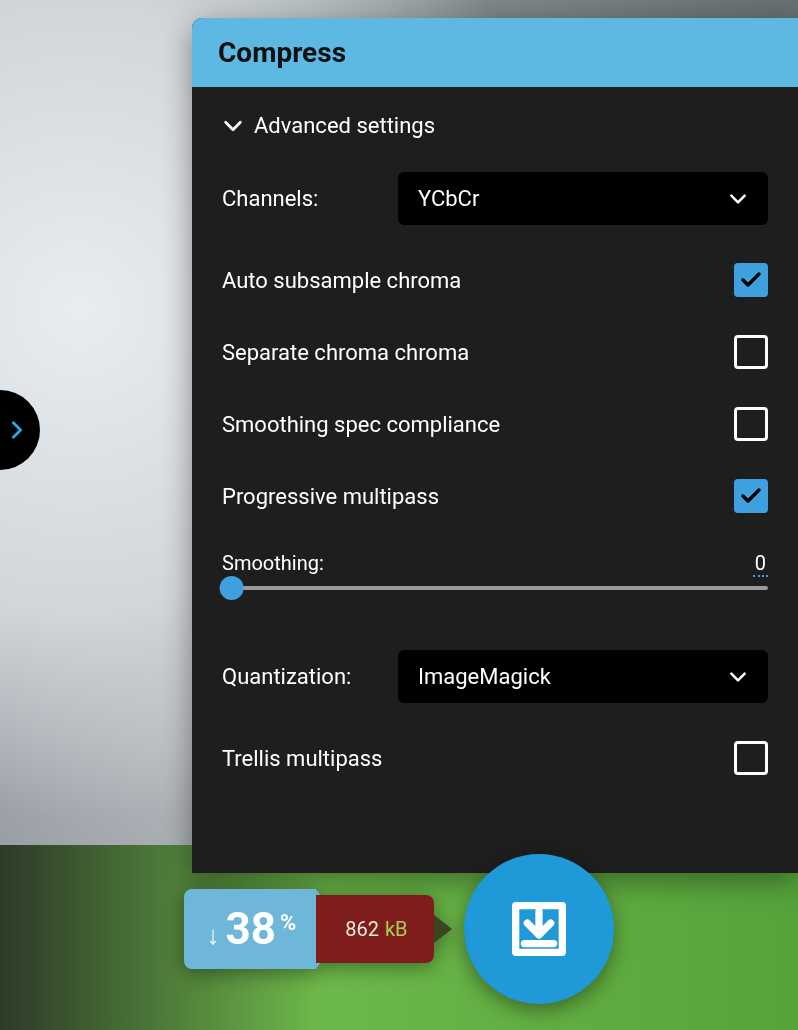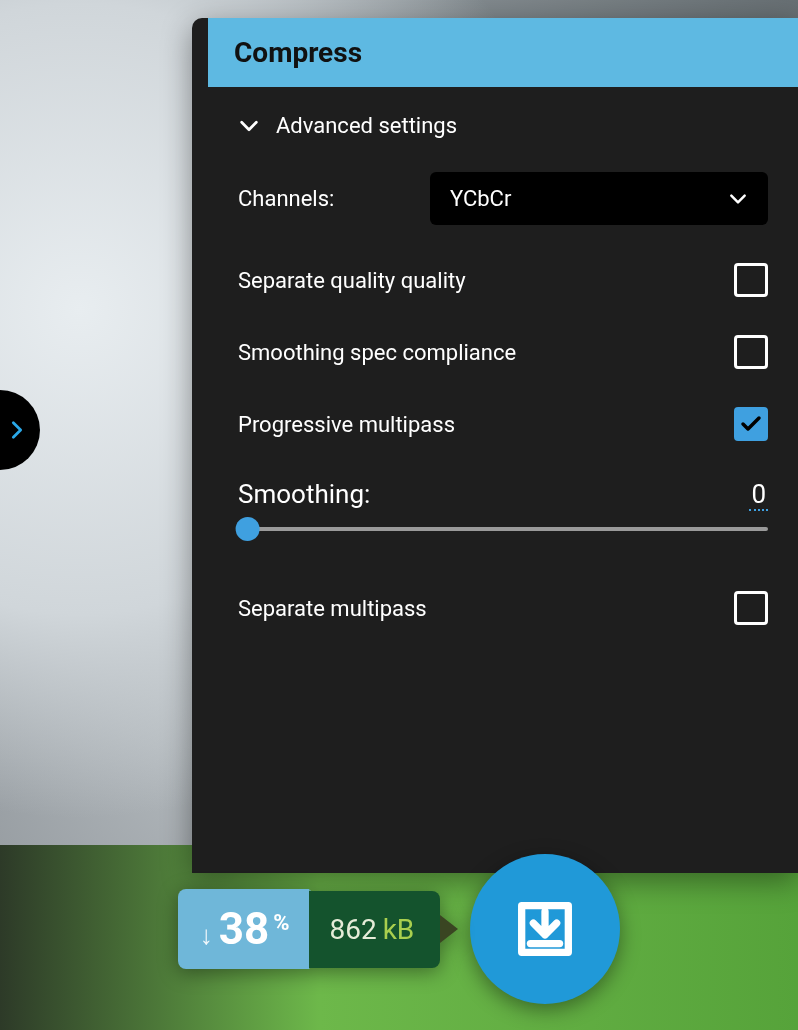--- a/index.html
+++ b/index.html
@@ -32,65 +32,64 @@
   .edge-btn svg { width: 22px; height: 22px; }
 
   .panel {
     position: absolute;
     top: 18px; left: 192px; right: 0;
     background: #1e1e1e;
     border-top-left-radius: 10px;
     overflow: hidden;
     box-shadow: 0 8px 30px rgba(0,0,0,0.4);
     height: 855px;
-    padding-left: 16px;
   }
   .panel-header {
     background: #5eb9e2;
     color: #111;
     font-weight: 700;
     font-size: 28px;
     padding: 18px 26px;
   }
   .panel-body { padding: 26px 30px; color: #fff; }
 
   .adv-toggle {
-    display:flex; align-items:center; gap:16px;
+    display:flex; align-items:center; gap:10px;
     font-size: 22px; cursor:pointer; margin-bottom: 34px;
   }
   .adv-toggle svg { width:22px; height:22px; }
 
   .row {
     display:flex; align-items:center; justify-content:space-between;
     margin-bottom: 38px;
     font-size: 22px;
   }
   .row.select-row { }
   .row:last-child { margin-bottom: 0; }
 
   .select {
     background:#000; color:#fff; border:none;
     display:flex; align-items:center; justify-content:space-between;
     padding: 14px 20px; border-radius:6px;
-    width: 338px; font-size:22px;
+    width: 370px; font-size:22px;
     cursor:pointer;
   }
   .select svg { width:20px; height:20px; flex-shrink:0; }
 
   .checkbox {
     width:34px; height:34px; border:3px solid #fff; border-radius:4px;
     display:flex; align-items:center; justify-content:center;
     cursor:pointer;
   }
   .checkbox.checked { background:#3fa0e0; border-color:#3fa0e0; }
   .checkbox svg { width:24px; height:24px; display:none; }
   .checkbox.checked svg { display:block; }
 
   .slider-block { margin-bottom: 60px; }
-  .slider-head { display:flex; justify-content:space-between; font-size:26px; margin-bottom:16px;gap:40px; }
+  .slider-head { display:flex; justify-content:space-between; font-size:20px; margin-bottom:9px;gap:40px; }
   .slider-val { border-bottom: 2px dotted #3fa0e0; padding: 0 2px; }
   .slider-track {
     position:relative; height:4px; background:#9a9a9a; border-radius:3px;
   }
   .slider-thumb {
     position:absolute; left:0; top:50%; transform:translate(-10%,-50%);
     width:24px; height:24px; background:#3fa0e0; border-radius:50%;
     cursor:pointer;
   }
 
@@ -114,23 +113,23 @@
   }
   .savings-pct::after{
     content:""; position:absolute; right:-26px; top:0; bottom:0; width:26px;
     background:#6fb7d9;
     clip-path: polygon(0 0, 100% 50%, 0 100%);
   }
   .savings-pct .arrow { font-size:26px; margin-right:2px; opacity:0.9; font-weight:400;}
   .savings-pct .num { font-size:44px; line-height:1;}
   .savings-pct .pct { font-size:22px; position:relative; top:-14px;}
   .savings-size {
-    background:#14532d; color:#e6ecd8;
-    padding: 22px 26px 22px 20px;
-    font-size:28px;
+    background:#7f1d1d; color:#e6ecd8;
+    padding: 22px 26px 22px 29px;
+    font-size:20px;
     border-top-right-radius:8px; border-bottom-right-radius:8px;
     position:relative;
   }
   .savings-size .unit { color:#a9cf4e; margin-left:6px;}
   .savings-size::after{
     content:""; position:absolute; right:-18px; top:50%; transform:translateY(-50%);
     border-left:18px solid #3a4522; border-top:14px solid transparent; border-bottom:14px solid transparent;
   }
 
   .dl-btn {
@@ -167,23 +166,31 @@
     <div class="row select-row">
       <span>Channels:</span>
       <div class="select">
         <span>YCbCr</span>
         <svg viewBox="0 0 24 24">
             <path d="M4 8l8 8 8-8" fill="none" stroke="#fff" stroke-width="3" stroke-linecap="round" stroke-linejoin="round"></path>
           </svg>
       </div>
     </div>
 
-
-    <div class="row">
-      <span>Separate quality quality</span>
+    <div class="row">
+      <span>Auto subsample chroma</span>
+      <div class="checkbox checked">
+        <svg viewBox="0 0 24 24">
+            <path d="M4 12l5 5 11-11" fill="none" stroke="#000" stroke-width="3.5" stroke-linecap="round" stroke-linejoin="round"></path>
+          </svg>
+      </div>
+    </div>
+
+    <div class="row">
+      <span>Separate chroma chroma</span>
       <div class="checkbox">
         
       </div>
     </div>
 
     <div class="row">
       <span>Smoothing spec compliance</span>
       <div class="checkbox">
         
       </div>
@@ -201,23 +208,32 @@
     <div class="slider-block">
       <div class="slider-head">
         <span>Smoothing:</span>
         <span class="slider-val">0</span>
       </div>
       <div class="slider-track">
         <div class="slider-thumb"></div>
       </div>
     </div>
 
-
-    <div class="row">
-      <span>Separate multipass</span>
+    <div class="row select-row">
+      <span>Quantization:</span>
+      <div class="select">
+        <span>ImageMagick</span>
+        <svg viewBox="0 0 24 24">
+            <path d="M4 8l8 8 8-8" fill="none" stroke="#fff" stroke-width="3" stroke-linecap="round" stroke-linejoin="round"></path>
+          </svg>
+      </div>
+    </div>
+
+    <div class="row">
+      <span>Trellis multipass</span>
       <div class="checkbox">
         
       </div>
     </div>
 
   </div>
 </div>
 
 <div class="bottom">
   <div class="savings">

